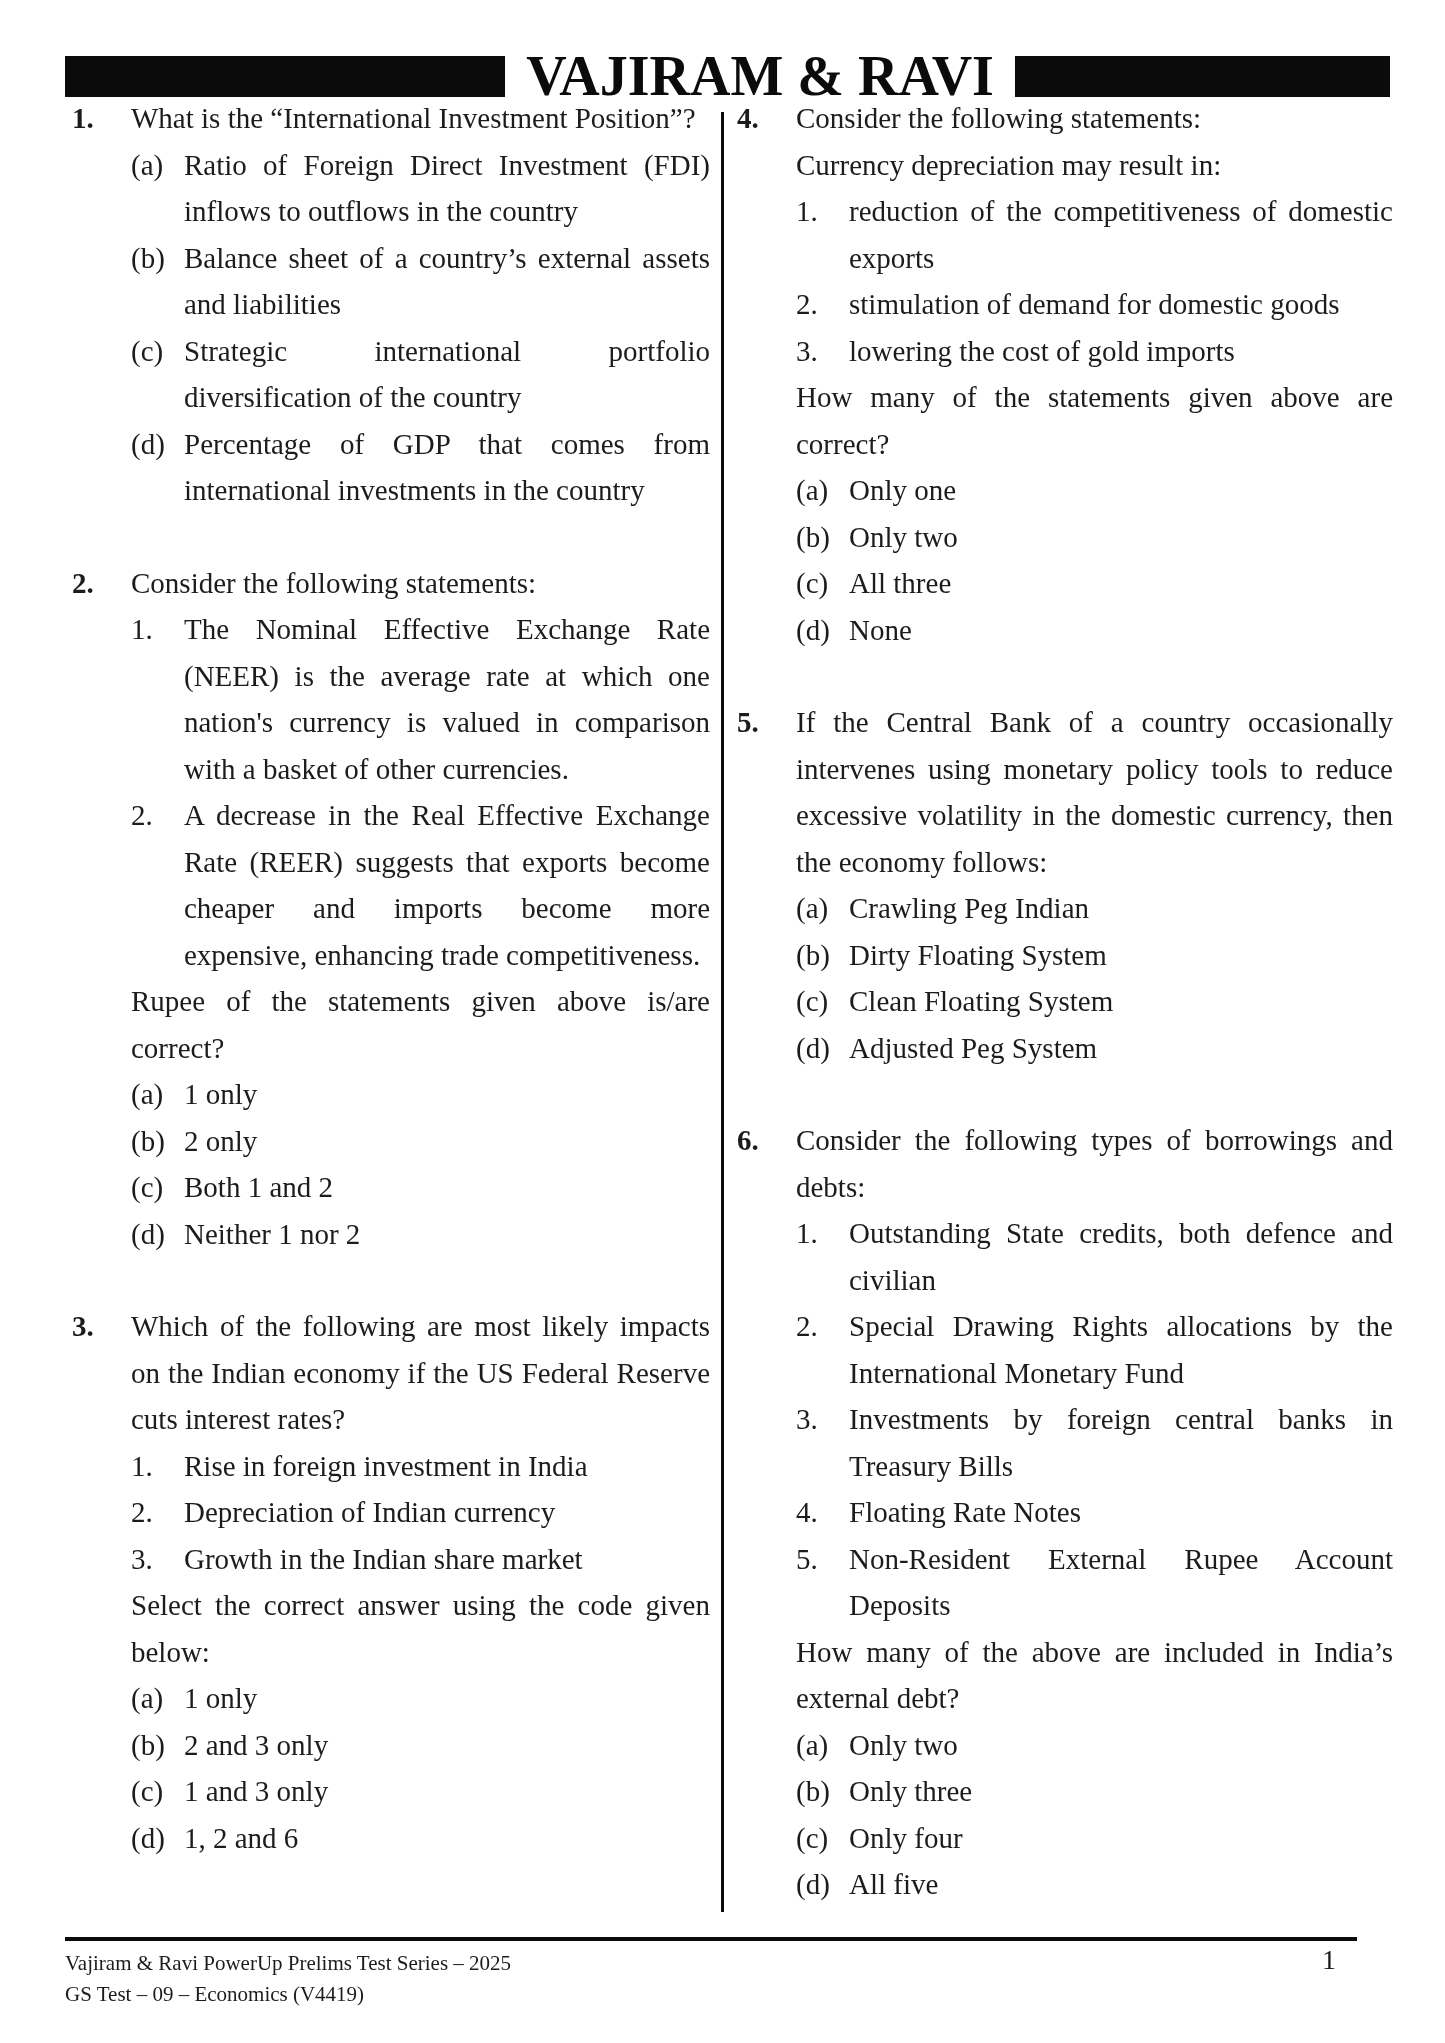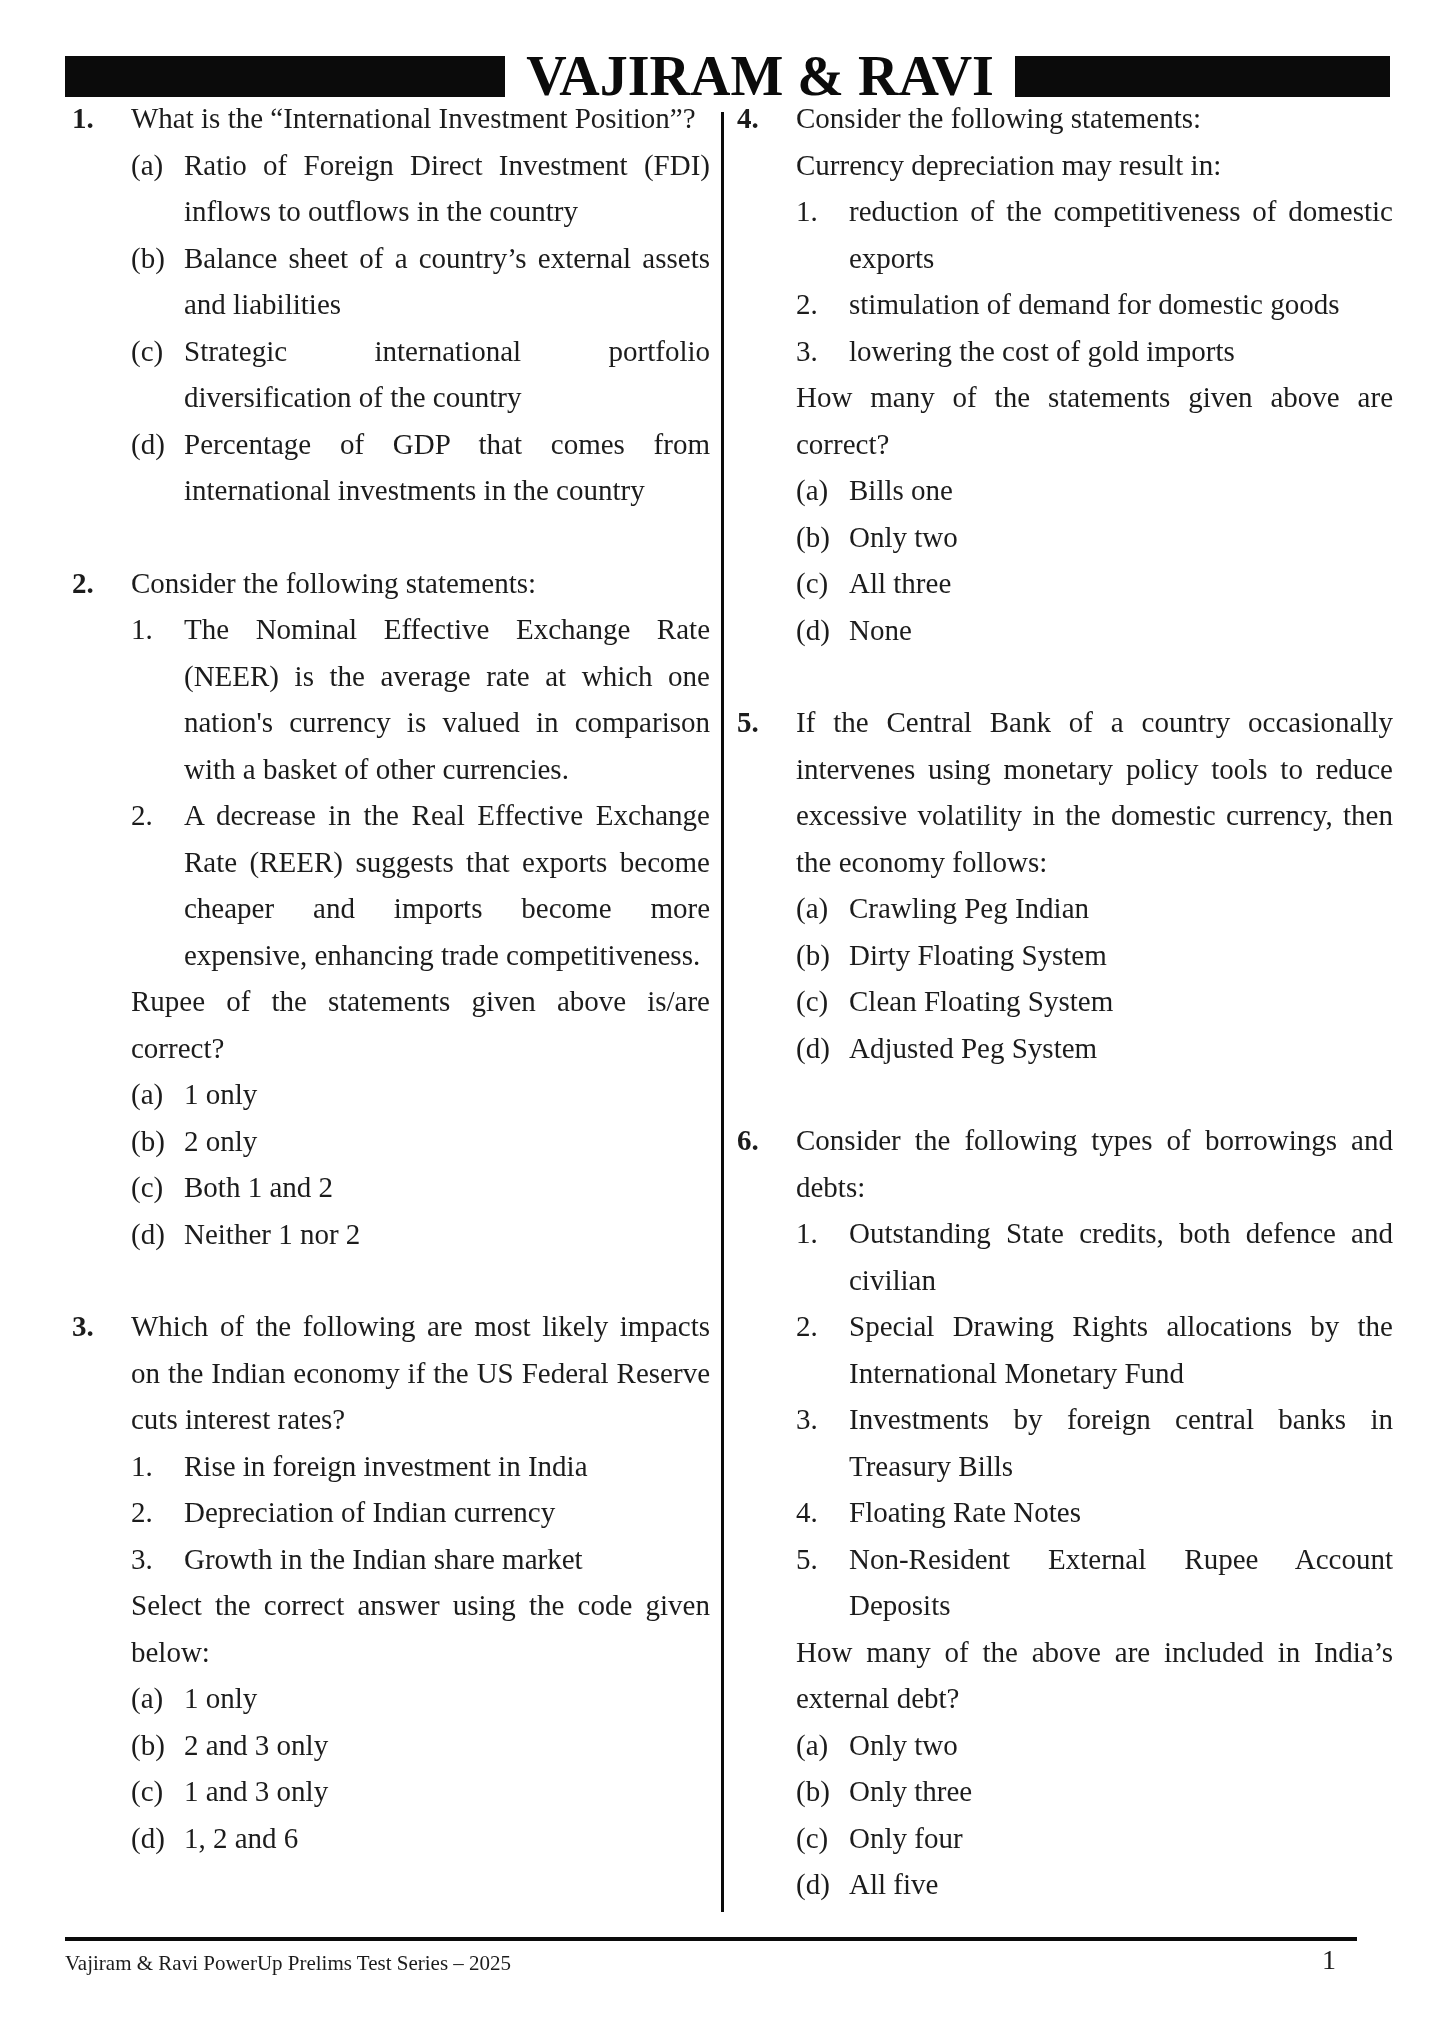--- a/index.html
+++ b/index.html
@@ -154,21 +154,21 @@
             <div class="ilabel">2.</div>
             <div class="itext">stimulation of demand for domestic goods</div>
           </div>
           <div class="item">
             <div class="ilabel">3.</div>
             <div class="itext">lowering the cost of gold imports</div>
           </div>
           <div class="para">How many of the statements given above are correct?</div>
           <div class="item">
             <div class="ilabel">(a)</div>
-            <div class="itext">Bills one</div>
+            <div class="itext">Only one</div>
           </div>
           <div class="item">
             <div class="ilabel">(b)</div>
             <div class="itext">Only two</div>
           </div>
           <div class="item">
             <div class="ilabel">(c)</div>
             <div class="itext">All three</div>
           </div>
           <div class="item">
@@ -240,16 +240,17 @@
             <div class="ilabel">(d)</div>
             <div class="itext">All five</div>
           </div>
         </div>
       </div>
     </div>
 
   <div class="footer-rule"></div>
   <div class="footer-text">
     <div>Vajiram &amp; Ravi PowerUp Prelims Test Series – 2025</div>
+    <div>GS Test – 09 – Economics (V4419)</div>
   </div>
   <div class="page-num">1</div>
 
 </div>
 
 </body></html>

